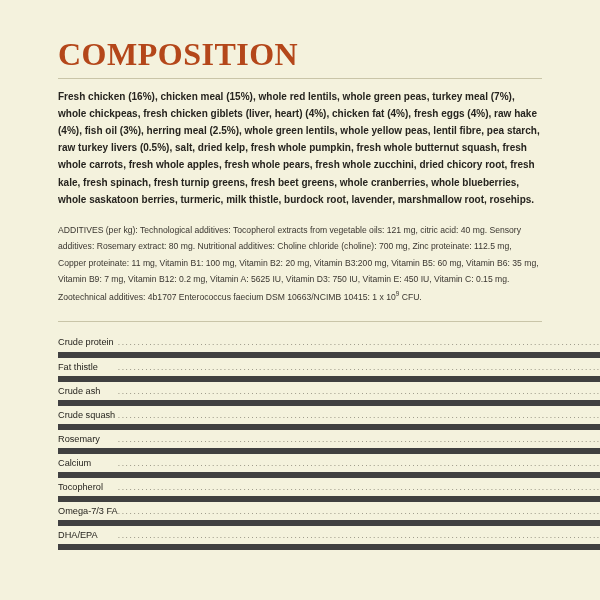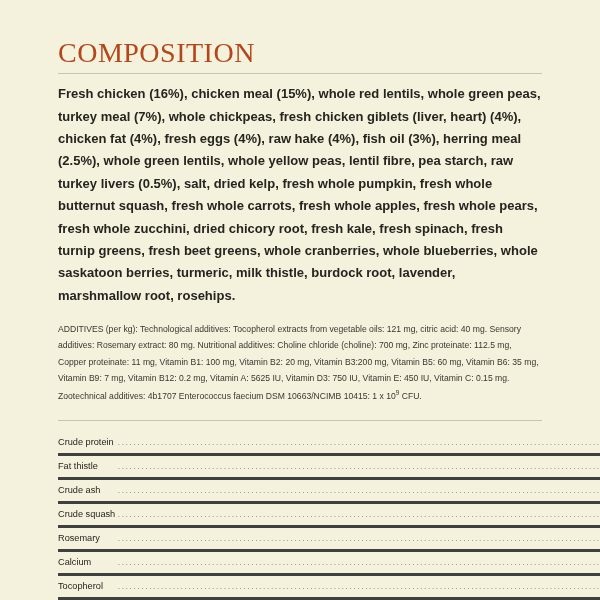--- a/index.html
+++ b/index.html
@@ -16,35 +16,35 @@
     overflow: hidden;
   }
   .page {
     width: 600px;
     height: 600px;
     padding: 38px 58px 10px 58px;
     position: relative;
   }
   .section-title {
     font-family: "Liberation Serif", serif;
-    font-weight: normal;
-    font-size: 28px;
+    font-weight: bold;
+    font-size: 32px;
     letter-spacing: 0.5px;
     color: #b4471a;
     margin: 0 0 6px 0;
     line-height: 1.05;
   }
   .rule {
     border: none;
     border-top: 1px solid #c9c5a8;
     margin: 0 0 9px 0;
     height: 0;
   }
   .composition-body {
-    font-size: 13px;
+    font-size: 10px;
     font-weight: bold;
     line-height: 1.72;
     letter-spacing: 0.01px;
     color: #26241f;
     text-align: left;
     margin: 0 0 14px 0;
   }
   .additives-body {
     font-size: 8.6px;
     font-weight: normal;
@@ -59,21 +59,21 @@
   table.constituents {
     width: 100%;
     border-collapse: collapse;
     font-size: 9.2px;
     color: #26241f;
   }
   table.constituents tr {
     height: 24px;
   }
   table.constituents td {
-    border-bottom: 3px solid #404040;
+    border-bottom: 6px solid #404040;
     vertical-align: middle;
     padding: 0;
     white-space: nowrap;
   }
   td.name {
     width: 1%;
     padding-left: 2px;
     padding-right: 6px;
   }
   td.dots {

